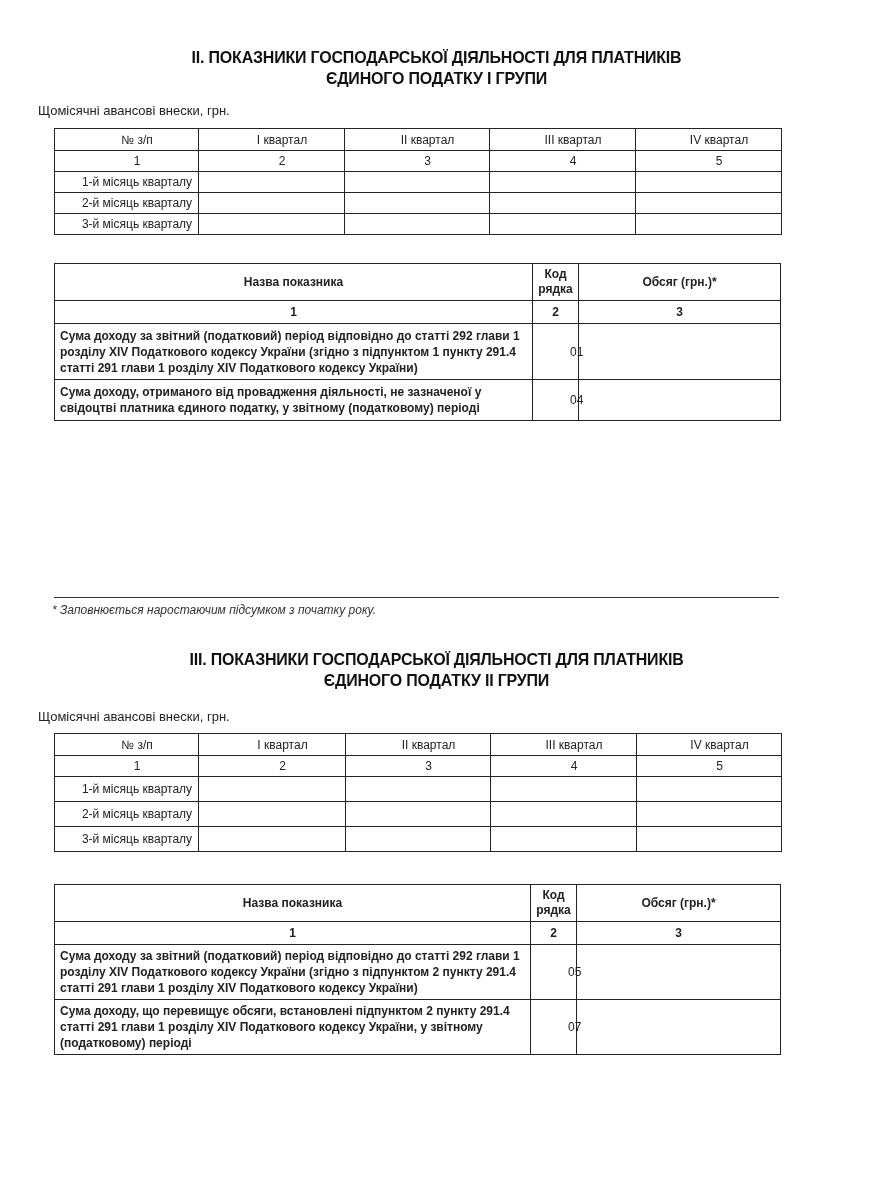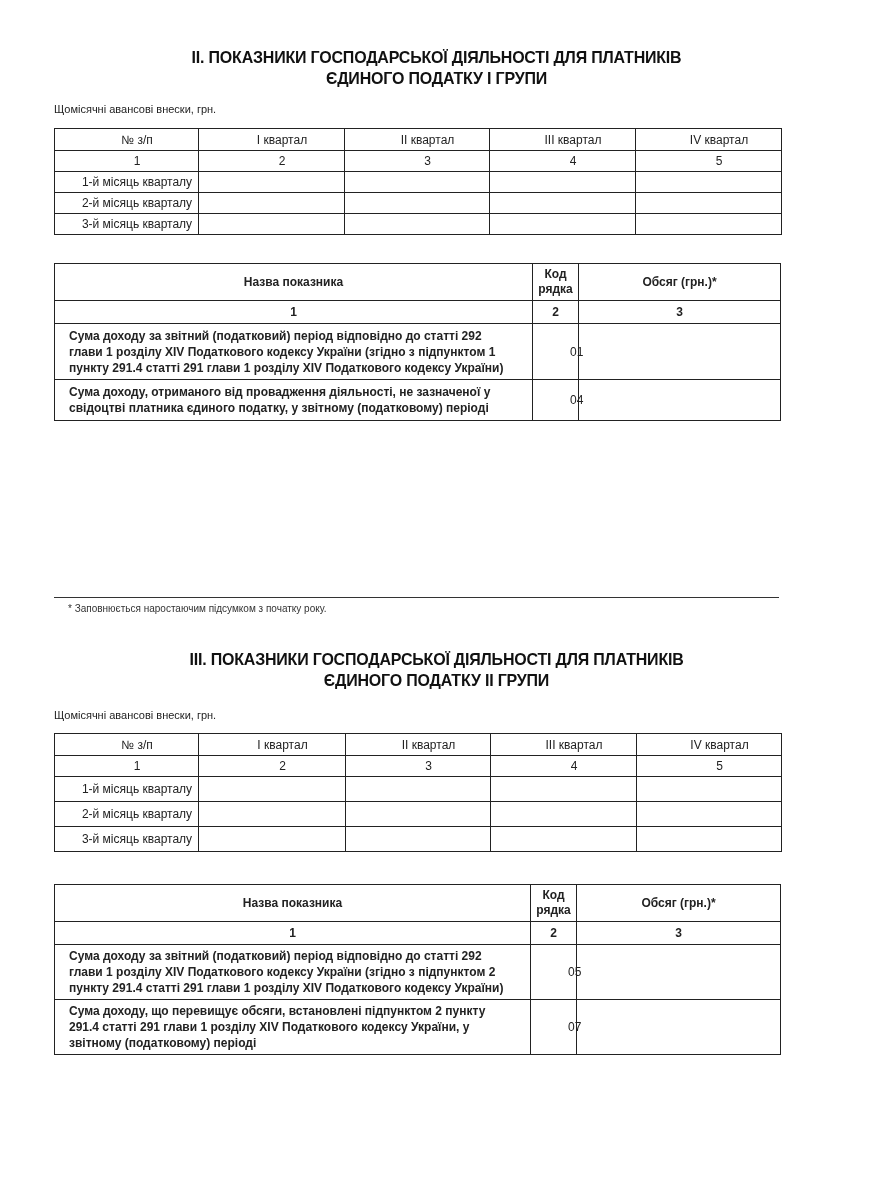--- a/index.html
+++ b/index.html
@@ -7,36 +7,36 @@
       width: 873px; height: 1200px; position: relative; overflow: hidden;
       font-family: "Liberation Sans", sans-serif; color: #1a1a1a;
     }
     .title {
       position: absolute; left: 0; width: 873px; text-align: center;
       font-family: "Liberation Sans", sans-serif; font-weight: bold;
       font-size: 17px; line-height: 21px; letter-spacing: -0.2px; color: #111;
       transform: scaleX(0.94);
     }
     .caption {
-      position: absolute; left: 54px; font-size: 11px; color: #222;
+      position: absolute; left: 38px; font-size: 13px; color: #222;
     }
     table { border-collapse: collapse; position: absolute; table-layout: fixed; }
     td, th { border: 1.3px solid #222; padding: 0 4px; font-size: 12px; color: #222; }
     .q td { height: 20px; padding-left: 25px; }
     .q .hdr td { text-align: center; height: 21px; }
     .q .num td { text-align: center; height: 20px; }
     .q .rowlabel { text-align: center; }
     .ind td { font-size: 12px; }
     .ind .hdr td { font-weight: bold; text-align: center; }
     .ind .num td { font-weight: bold; text-align: center; height: 22px; }
-    .ind .desc { font-weight: bold; line-height: 16px; padding: 3px 14px; text-align: left; }
+    .ind .desc { font-weight: bold; line-height: 16px; padding: 3px 5px; text-align: left; }
     .ind .code { text-align: center; padding-left: 37px; }
     .ind .code-hdr { line-height: 15px; margin-top: 28px; }
     .rule { position: absolute; left: 54px; width: 725px; height: 0; border-top: 1.3px solid #333; }
-    .footnote { position: absolute; left: 68px; font-size: 10px; color: #333; }
+    .footnote { position: absolute; left: 52px; font-size: 12px; font-style: italic; color: #333; }
   </style>
 </head>
 <body>
 
 <div class="title" style="top:47px;">
   <div>ІІ. ПОКАЗНИКИ ГОСПОДАРСЬКОЇ ДІЯЛЬНОСТІ ДЛЯ ПЛАТНИКІВ</div>
   <div>ЄДИНОГО ПОДАТКУ І ГРУПИ</div>
 </div>
 
 <div class="caption" style="top:103px;">Щомісячні авансові внески, грн.</div>

